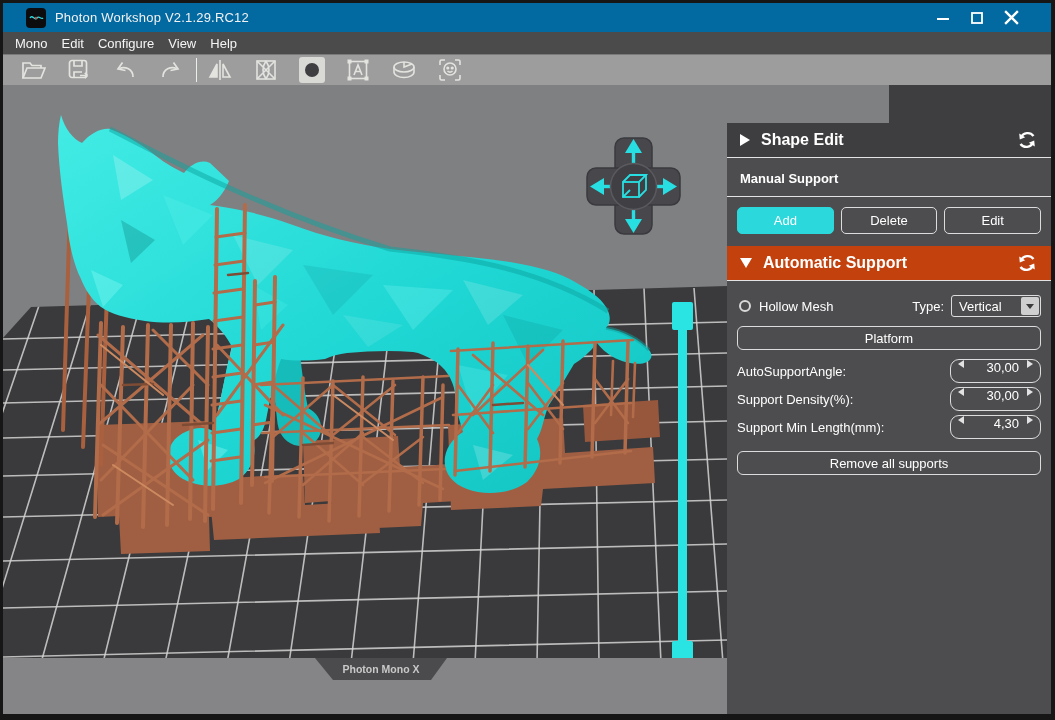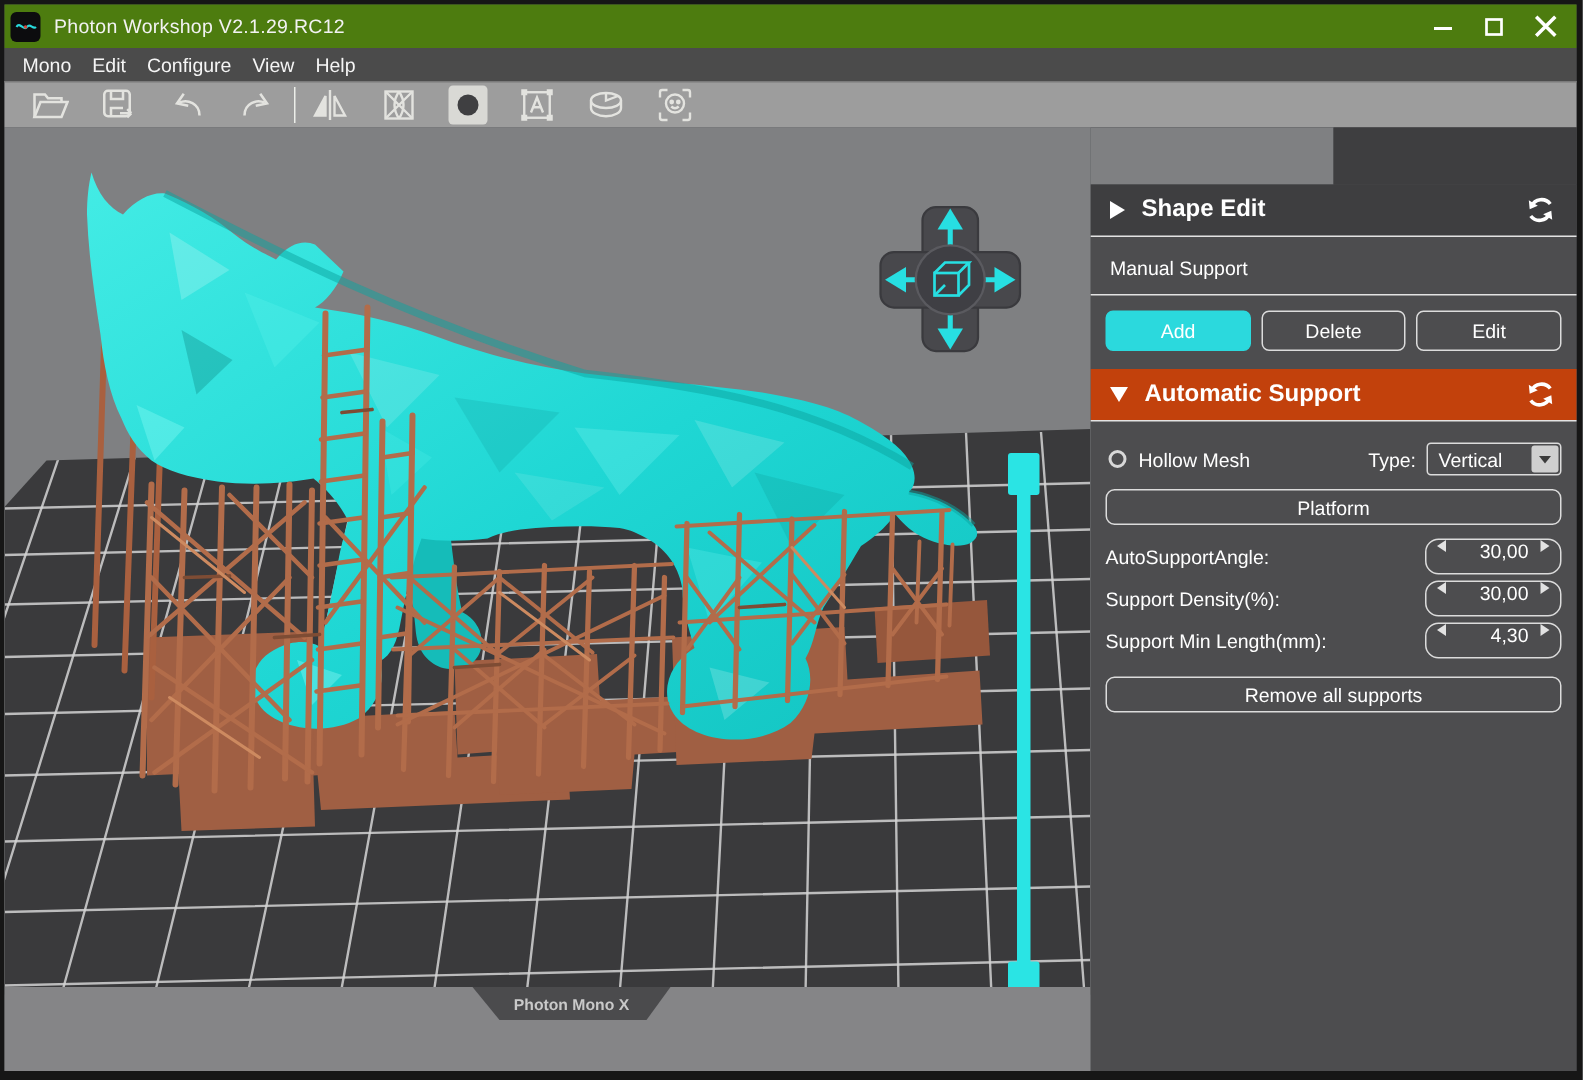--- a/index.html
+++ b/index.html
@@ -6,21 +6,21 @@
   html,body { width:1055px; height:720px; }
   body {
     background:#161616;
     font-family:"Liberation Sans", sans-serif;
     position:relative; overflow:hidden;
     -webkit-font-smoothing:antialiased;
   }
   .window { position:absolute; left:3px; top:3px; right:4px; bottom:6px; display:flex; flex-direction:column; background:#4d4d4f; }
 
   
-  .titlebar { height:29px; background:#4d7c0f; display:flex; align-items:center; padding:0 4px; flex:0 0 auto; }
+  .titlebar { height:29px; background:#0369a1; display:flex; align-items:center; padding:0 23px; flex:0 0 auto; }
   .app-icon { width:20px; height:20px; border-radius:4px; background:#0c0c0e; margin-right:9px; flex:0 0 auto; position:relative; overflow:hidden; }
   .app-icon svg { position:absolute; inset:0; }
   .title-text { color:#f2f2f2; font-size:13px; letter-spacing:.2px; }
   .win-controls { margin-left:auto; display:flex; align-items:center; gap:12px; padding-right:6px; }
   .win-btn { width:22px; height:22px; display:flex; align-items:center; justify-content:center; }
 
   
   .menubar { height:22px; background:#4b4b4b; display:flex; align-items:center; padding-left:6px; gap:2px; flex:0 0 auto; }
   .menu-item { color:#f5f5f5; font-size:13px; padding:0 6px; }
 
@@ -43,21 +43,21 @@
   .tab.active { background:#3e3e40; }
 
   .section-header { height:34px; background:#3e3e40; display:flex; align-items:center; padding:0 13px; gap:11px; flex:0 0 auto; }
   .section-title { color:#fff; font-weight:bold; font-size:16px; }
   .tri-right { width:0; height:0; border-left:10px solid #fff; border-top:6px solid transparent; border-bottom:6px solid transparent; }
   .tri-down { width:0; height:0; border-top:10px solid #fff; border-left:6px solid transparent; border-right:6px solid transparent; }
   .refresh { margin-left:auto; display:flex; }
 
   .divider { height:1px; background:#e3e3e3; flex:0 0 auto; }
 
-  .manual-label { padding:13px 13px 10px; color:#fff; font-weight:normal; font-size:13px; }
+  .manual-label { padding:13px 13px 10px; color:#fff; font-weight:bold; font-size:13px; }
   .btn-row { display:flex; gap:7px; padding:10px 10px 12px; }
   .btn { flex:1; height:27px; border:1px solid #dcdcdc; border-radius:5px; background:transparent; color:#fff; font-size:13px; display:flex; align-items:center; justify-content:center; font-family:inherit; }
   .btn.primary { background:#2bd9dd; border-color:#2bd9dd; }
   .btn.slim { height:24px; border-radius:6px; }
 
   .content { padding:13px 10px 0; display:flex; flex-direction:column; color:#fff; font-size:13px; }
   .row { display:flex; align-items:center; }
   .hollow-row { height:24px; margin-bottom:8px; }
   .radio { width:12px; height:12px; border:2px solid #d8d8d8; border-radius:50%; margin:0 8px 0 2px; flex:0 0 auto; }
   .type-group { margin-left:auto; display:flex; align-items:center; gap:7px; }

